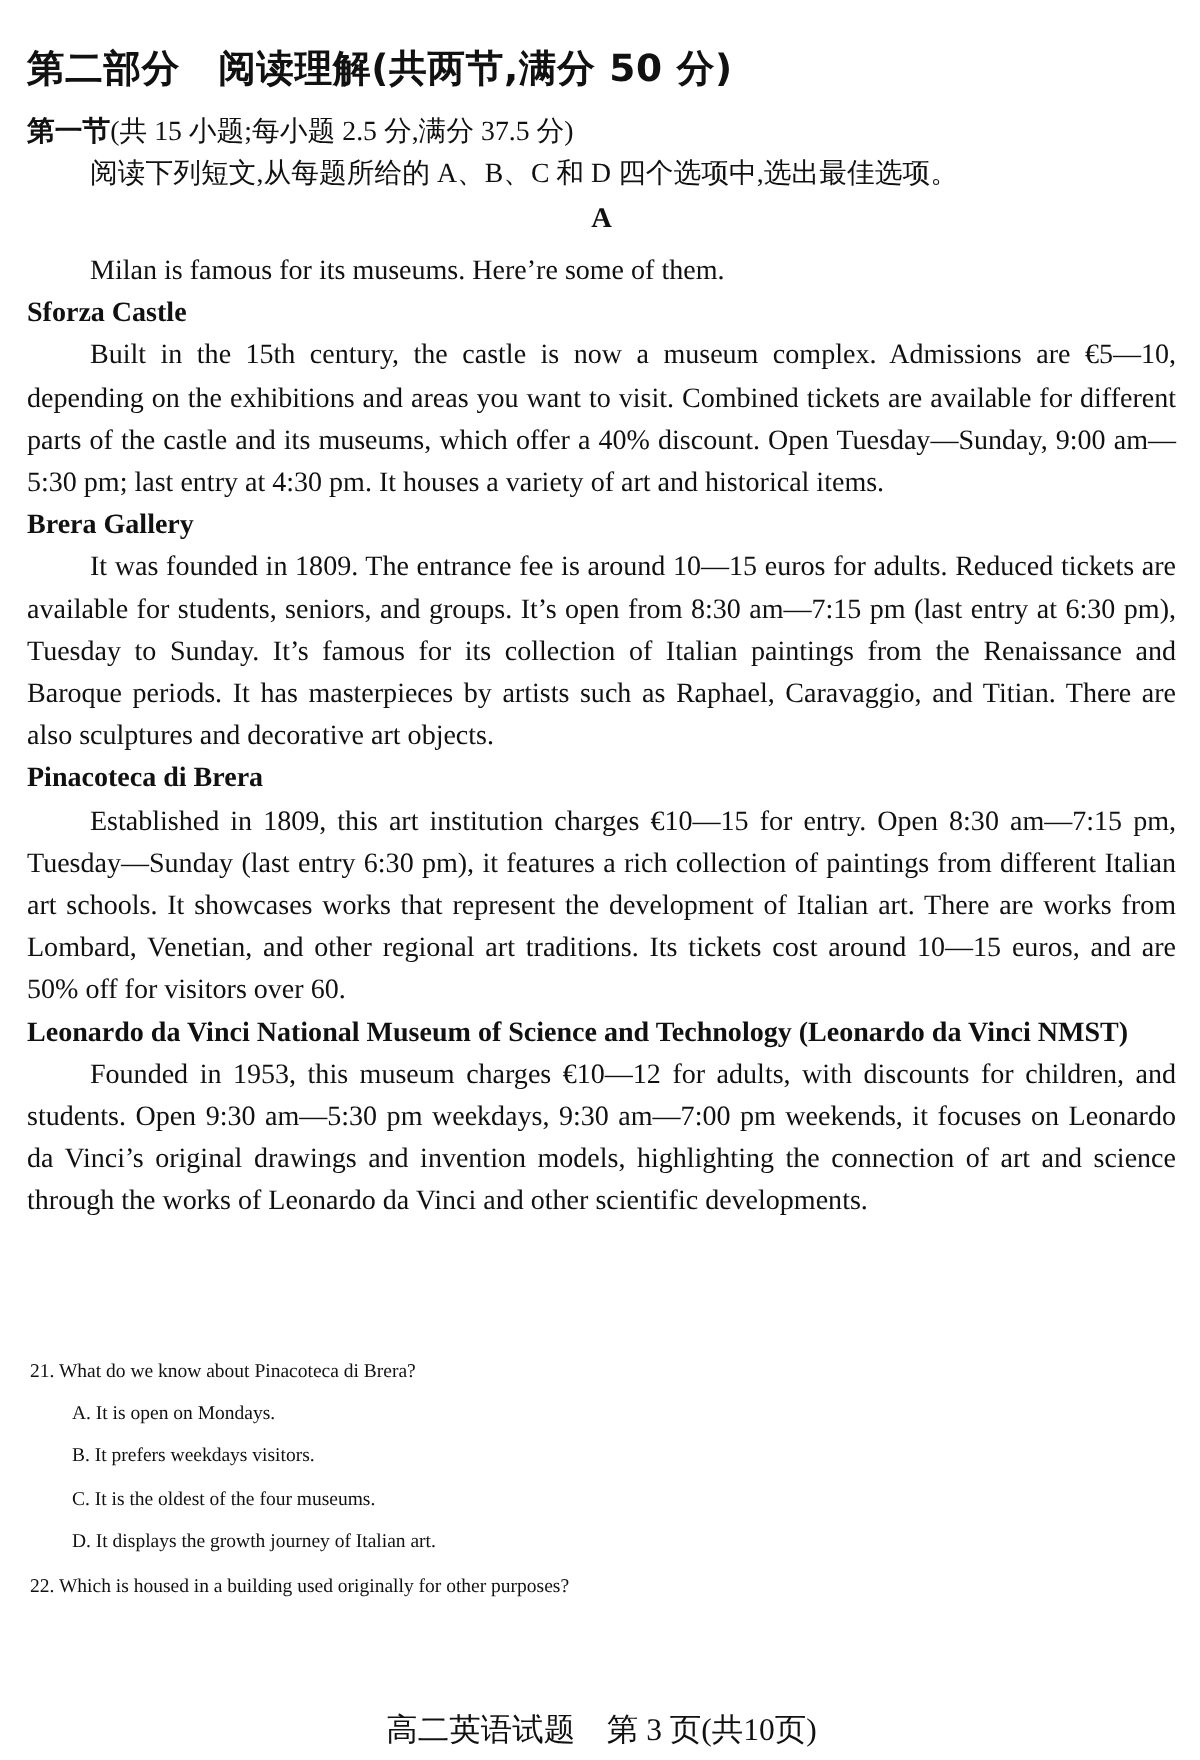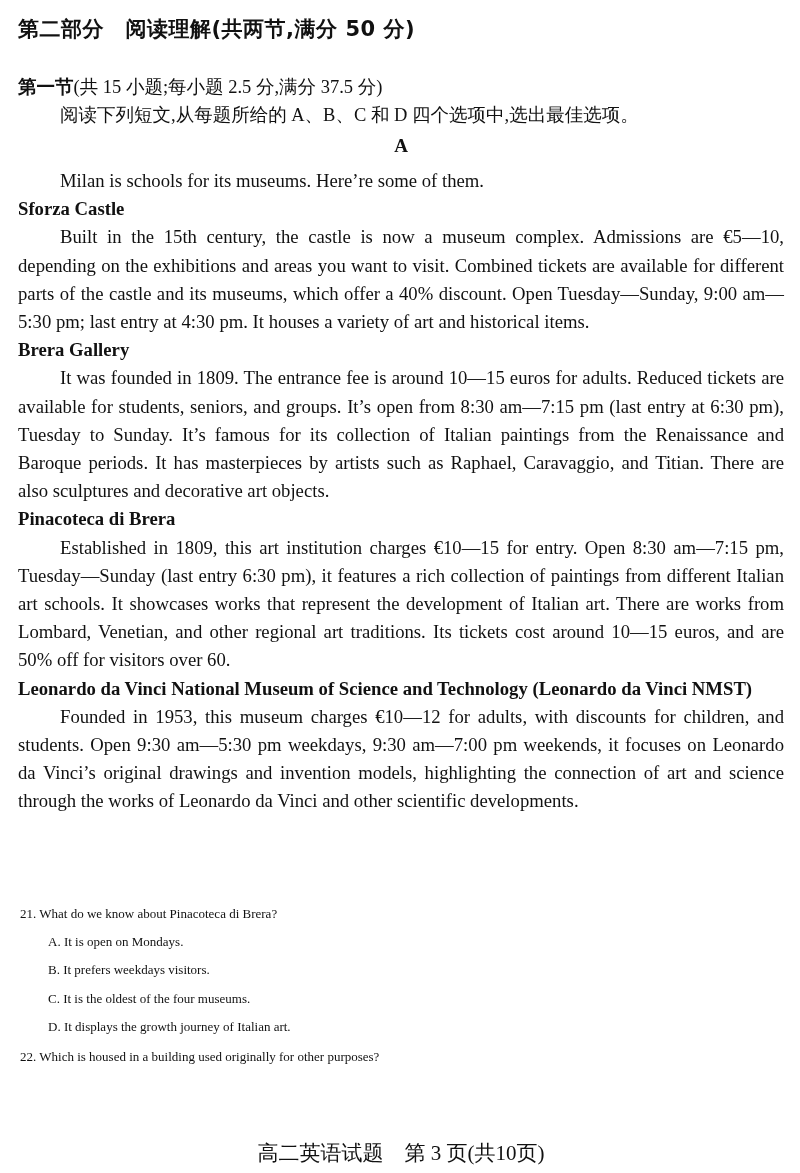--- a/index.html
+++ b/index.html
@@ -3,23 +3,23 @@
 <meta charset="utf-8">
 <style>
   html, body { margin:0; padding:0; background:#ffffff; }
   body {
     width:800px; height:1173px; overflow:hidden; position:relative;
     font-family: "Liberation Serif", "DejaVu Serif", serif;
     color:#111111;
   }
   .page { position:absolute; left:18px; top:0; width:766px; }
   .h-part {
-    position:absolute; left:0; top:15px;
+    position:absolute; left:0; top:29px;
     font-family: "DejaVu Sans", "Liberation Sans", sans-serif;
-    font-weight:bold; font-size:21px; letter-spacing:0.5px; white-space:pre;
+    font-weight:bold; font-size:25px; letter-spacing:0.5px; white-space:pre;
   }
   .h-section {
     position:absolute; left:0; top:74px;
     font-size:18.5px; white-space:pre;
   }
   .h-section b { font-family:Liberation Serif, serif; font-weight:bold;text-align:right; }
   .instr {
     position:absolute; left:42px; top:102px; font-size:18.5px; white-space:pre;
   }
   .passage-letter {
@@ -46,21 +46,21 @@
 
   <div class="h-part">第二部分　阅读理解(共两节,满分 50 分)</div>
 
   <div class="h-section"><b>第一节</b><span>(共 15 小题;每小题 2.5 分,满分 37.5 分)</span></div>
 
   <div class="instr">阅读下列短文,从每题所给的 A、B、C 和 D 四个选项中,选出最佳选项。</div>
 
   <div class="passage-letter">A</div>
 
   <div class="body-block" style="top:167px;">
-    <p>Milan is schools for its museums. Here’re some of them.</p>
+    <p>Milan is famous for its museums. Here’re some of them.</p>
 
     <div class="title">Sforza Castle</div>
     <p>Built in the 15th century, the castle is now a museum complex. Admissions are €5—10, depending on the exhibitions and areas you want to visit. Combined tickets are available for different parts of the castle and its museums, which offer a 40% discount. Open Tuesday—Sunday, 9:00 am—5:30 pm; last entry at 4:30 pm. It houses a variety of art and historical items.</p>
 
     <div class="title">Brera Gallery</div>
     <p>It was founded in 1809. The entrance fee is around 10—15 euros for adults. Reduced tickets are available for students, seniors, and groups. It’s open from 8:30 am—7:15 pm (last entry at 6:30 pm), Tuesday to Sunday. It’s famous for its collection of Italian paintings from the Renaissance and Baroque periods. It has masterpieces by artists such as Raphael, Caravaggio, and Titian. There are also sculptures and decorative art objects.</p>
 
     <div class="title">Pinacoteca di Brera</div>
     <p>Established in 1809, this art institution charges €10—15 for entry. Open 8:30 am—7:15 pm, Tuesday—Sunday (last entry 6:30 pm), it features a rich collection of paintings from different Italian art schools. It showcases works that represent the development of Italian art. There are works from Lombard, Venetian, and other regional art traditions. Its tickets cost around 10—15 euros, and are 50% off for visitors over 60.</p>
 

